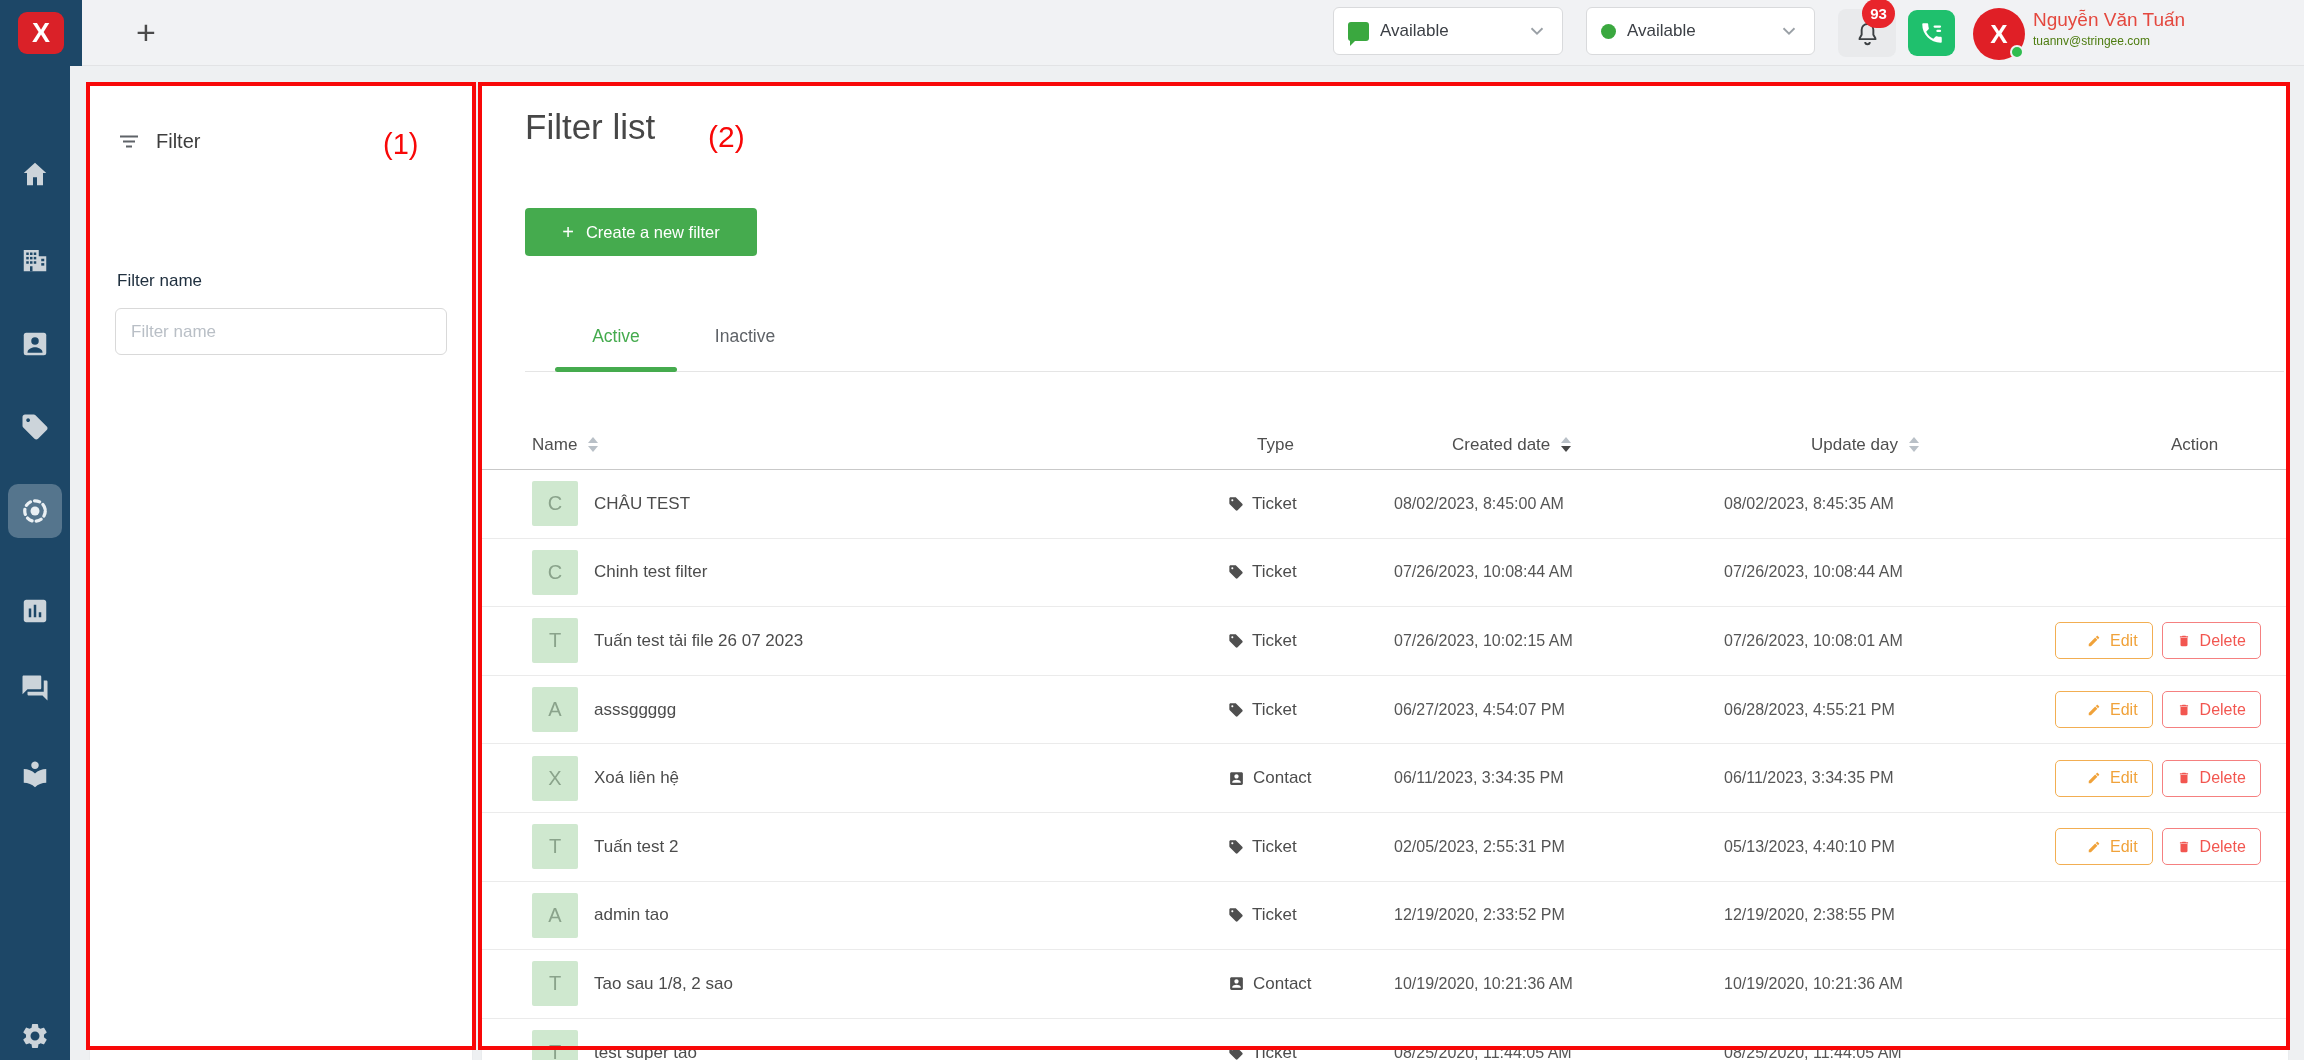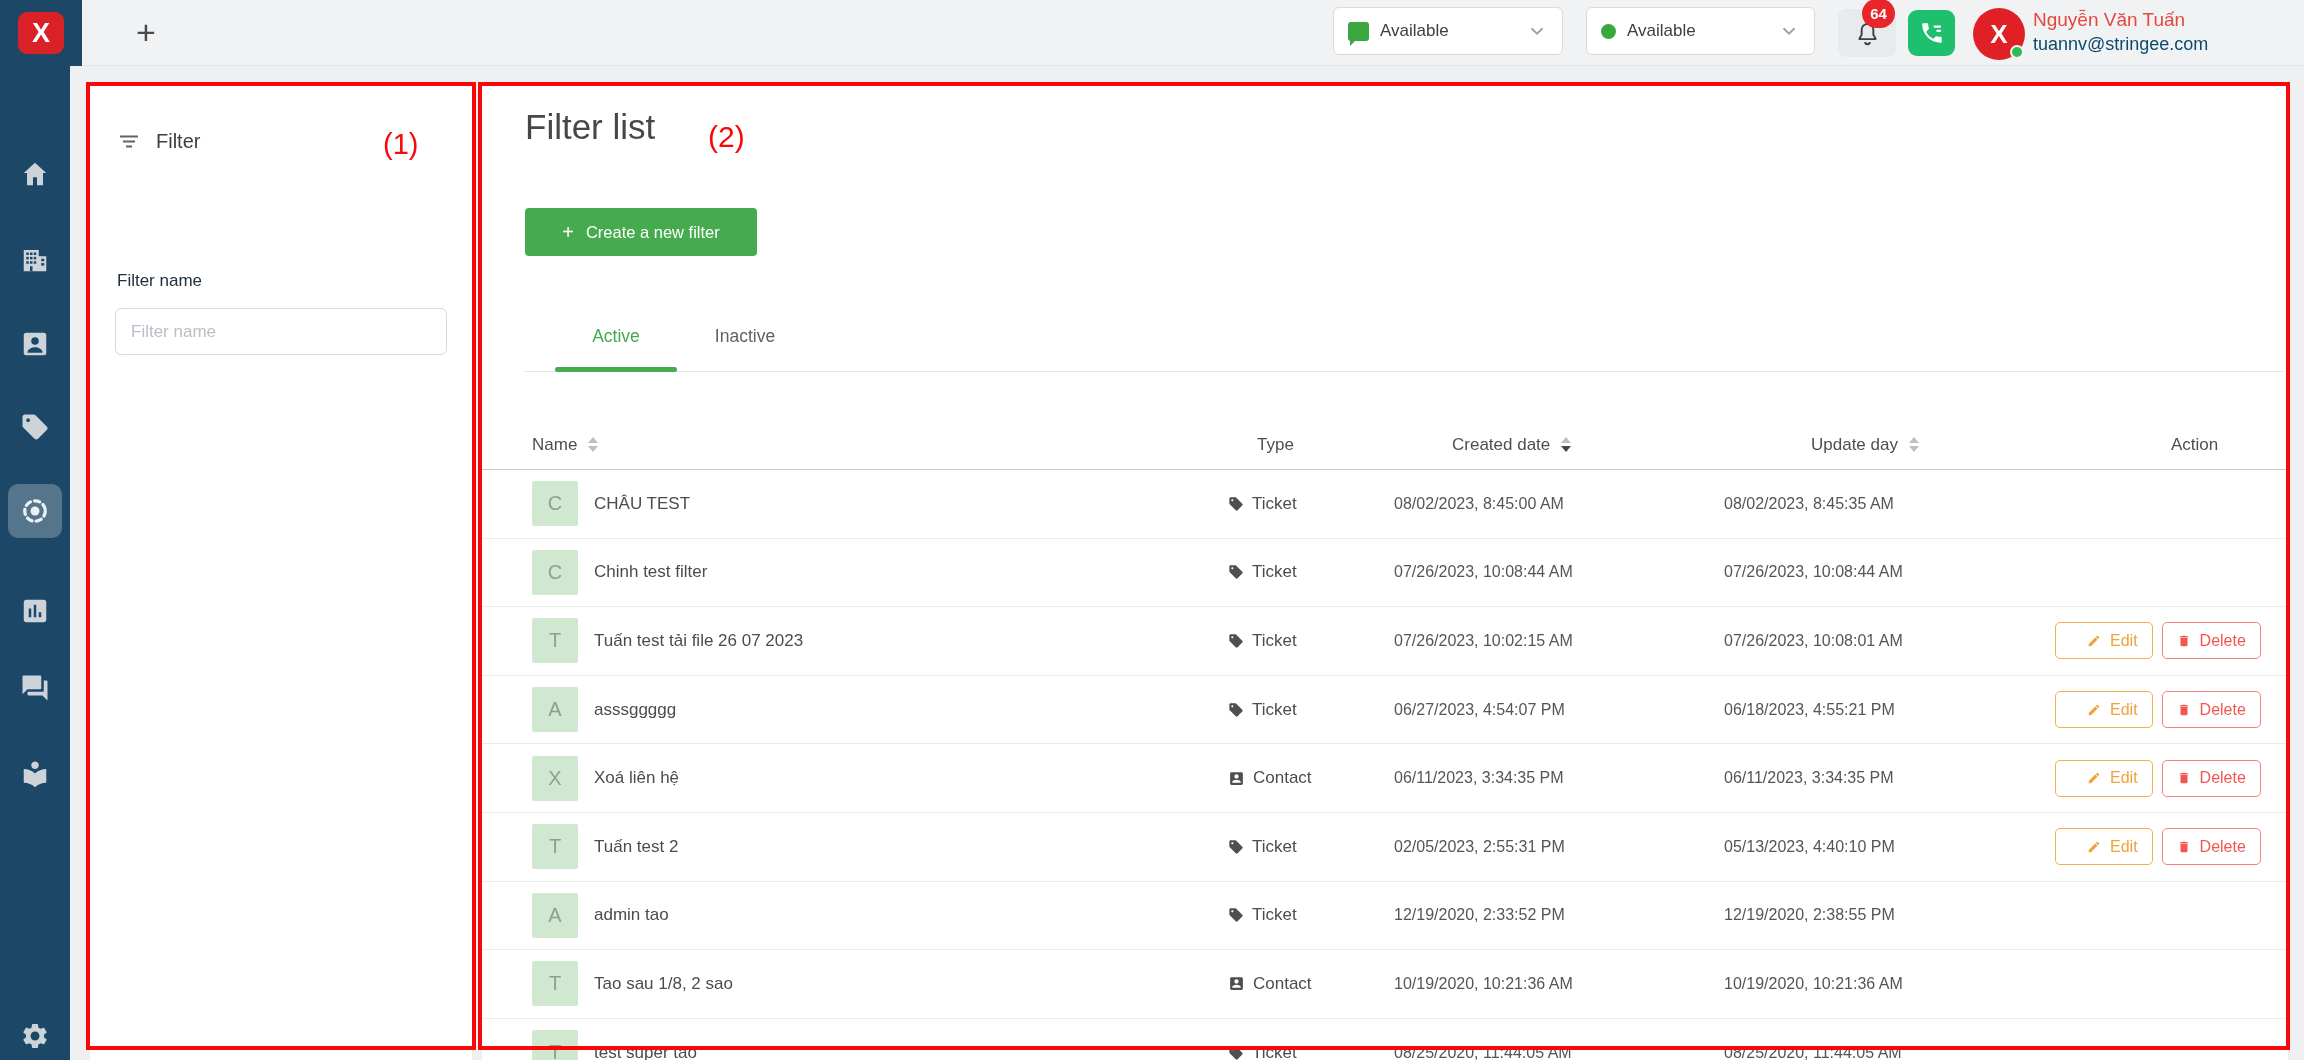--- a/index.html
+++ b/index.html
@@ -18,21 +18,21 @@
   .dd-chevron { margin-left:auto; }
   .chat-status { width:21px; height:19px; background:#3aa83f; border-radius:3px; position:relative; }
   .chat-status::after { content:""; position:absolute; left:2px; bottom:-5px; border:5px solid transparent; border-top-color:#3aa83f; border-left-color:#3aa83f; }
   .dot-status { width:15px; height:15px; border-radius:50%; background:#3aa83f; }
   .bell-btn { position:absolute; left:1838px; top:9px; width:58px; height:48px; background:#e9eaec; border-radius:8px; display:flex; align-items:center; justify-content:center; }
   .badge { position:absolute; left:1862px; top:-1px; min-width:33px; height:29px; padding:0 7px; background:#e8252b; border-radius:15px; color:#fff; font-size:15px; font-weight:bold; display:flex; align-items:center; justify-content:center; z-index:12; }
   .phone-btn { position:absolute; left:1908px; top:10px; width:47px; height:46px; background:#1fc06d; border-radius:9px; display:flex; align-items:center; justify-content:center; }
   .avatar { position:absolute; left:1973px; top:8px; width:52px; height:52px; background:#e01f26; border-radius:50%; display:flex; align-items:center; justify-content:center; color:#fff; font-weight:800; font-size:26px; }
   .avatar-dot { position:absolute; right:1px; bottom:1px; width:14px; height:14px; background:#2fbd4f; border:2px solid #f1f2f4; border-radius:50%; }
   .user-name { position:absolute; left:2033px; top:9px; font-size:19px; color:#e4483e; }
-  .user-email { position:absolute; left:2033px; top:34px; font-size:18px; color:#0c4a6e; }
+  .user-email { position:absolute; left:2033px; top:34px; font-size:12px; color:#4d7c0f; }
 
   
   .sidebar { position:absolute; left:0; top:66px; width:70px; height:994px; background:#1d4767; z-index:9; }
   .side-item { position:absolute; left:50%; transform:translateX(-50%); width:30px; height:30px; cursor:pointer; }
   .side-item svg { width:30px; height:30px; }
   .side-active-box { position:absolute; left:8px; width:54px; height:54px; background:rgba(255,255,255,.25); border-radius:10px; display:flex; align-items:center; justify-content:center; transform:none; }
 
   
   .card { position:absolute; background:#fff; box-shadow:0 1px 2px rgba(0,0,0,.05); }
   .card1 { left:90px; top:85px; width:382px; height:975px; }
@@ -107,21 +107,21 @@
         <polyline points="6,9 12,15 18,9"></polyline>
       </svg>
   </div>
 
   <div class="bell-btn">
     <svg width="27" height="27" viewBox="0 0 24 24" fill="none" stroke="#3c4043" stroke-width="1.7">
       <path d="M12 3.5a5.2 5.2 0 0 0-5.2 5.2v4.4L5 16.2v.8h14v-.8l-1.8-3.1V8.7A5.2 5.2 0 0 0 12 3.5z"></path>
       <path d="M10 19.5a2 2 0 0 0 4 0"></path>
     </svg>
   </div>
-  <div class="badge">64</div>
+  <div class="badge">93</div>
 
   <div class="phone-btn">
     <svg width="26" height="26" viewBox="0 0 24 24" fill="#ffffff">
       <path d="M6.62 10.79c1.44 2.83 3.76 5.14 6.59 6.59l2.2-2.2c.27-.27.67-.36 1.02-.24 1.12.37 2.33.57 3.57.57.55 0 1 .45 1 1V20c0 .55-.45 1-1 1-9.39 0-17-7.61-17-17 0-.55.45-1 1-1h3.5c.55 0 1 .45 1 1 0 1.25.2 2.45.57 3.57.11.35.03.74-.25 1.02l-2.2 2.2z"></path>
       <rect x="13.4" y="5" width="7" height="2.1" rx="1"></rect>
       <rect x="16" y="9" width="4.4" height="2.1" rx="1"></rect>
     </svg>
   </div>
 
   <div class="avatar">X
@@ -302,21 +302,21 @@
             <span class="row-avatar">A</span>
             <span class="row-name">asssggggg</span>
           </div>
           <div class="type-cell">
             <svg width="16" height="16" viewBox="0 0 24 24" fill="#4f4f4f">
               <path d="M21.4 11.6l-9-9C12 2.2 11.5 2 11 2H4c-1.1 0-2 .9-2 2v7c0 .5.2 1 .6 1.4l9 9c.8.8 2 .8 2.8 0l7-7c.8-.8.8-2 0-2.8zM6.5 8C5.7 8 5 7.3 5 6.5S5.7 5 6.5 5 8 5.7 8 6.5 7.3 8 6.5 8z"></path>
             </svg>
             <span>Ticket</span>
           </div>
           <div class="date-cell">06/27/2023, 4:54:07 PM</div>
-          <div class="date-cell">06/18/2023, 4:55:21 PM</div>
+          <div class="date-cell">06/28/2023, 4:55:21 PM</div>
           <div class="action-cell">
             <button class="abtn abtn-edit">
               <svg width="14" height="14" viewBox="0 0 24 24" fill="#f0a23a">
                 <path d="M3 17.25V21h3.75L17.81 9.94l-3.75-3.75L3 17.25zM20.71 7.04c.39-.39.39-1.02 0-1.41l-2.34-2.34c-.39-.39-1.02-.39-1.41 0l-1.83 1.83 3.75 3.75 1.83-1.83z"></path>
               </svg>
               <span>Edit</span>
             </button>
             <button class="abtn abtn-delete">
               <svg width="14" height="14" viewBox="0 0 24 24" fill="#f25650">
                 <path d="M6 19c0 1.1.9 2 2 2h8c1.1 0 2-.9 2-2V7H6v12zM19 4h-3.5l-1-1h-5l-1 1H5v2h14V4z"></path>

